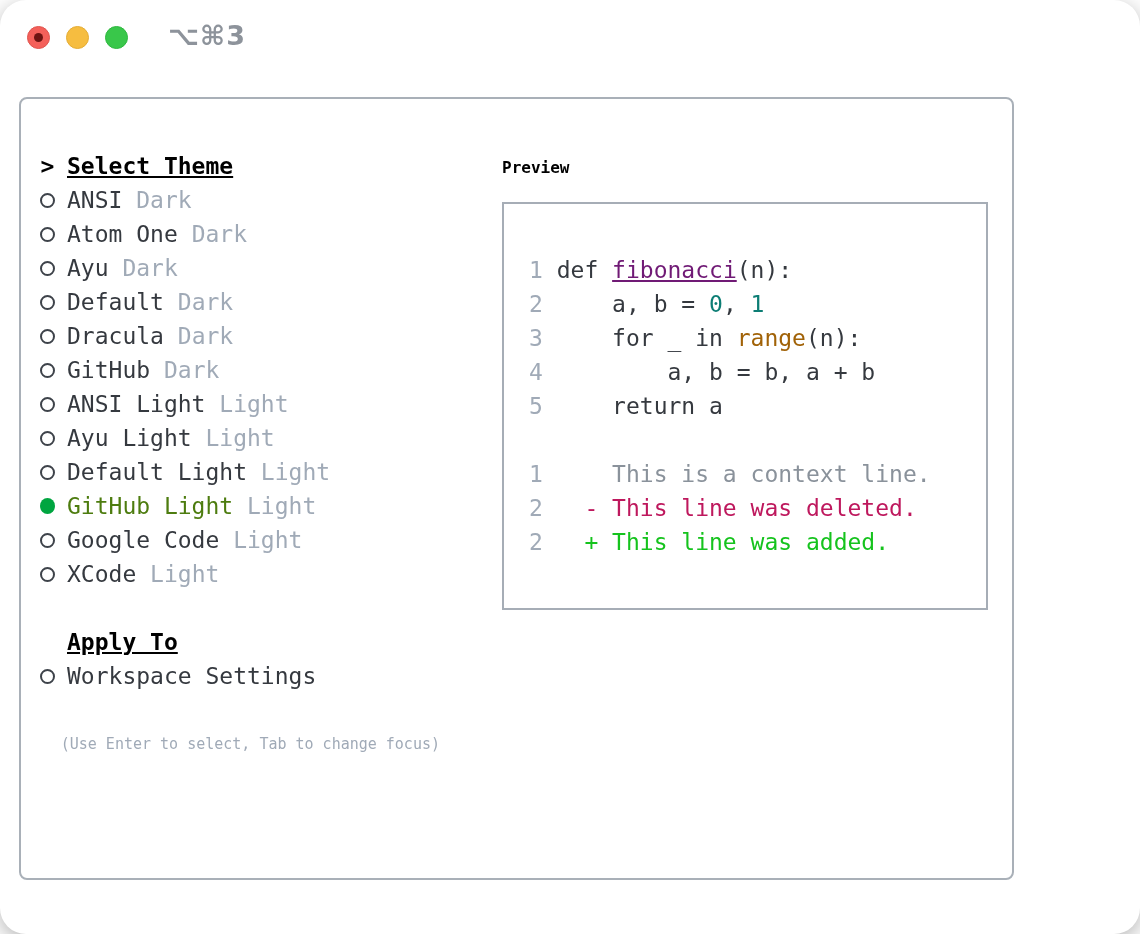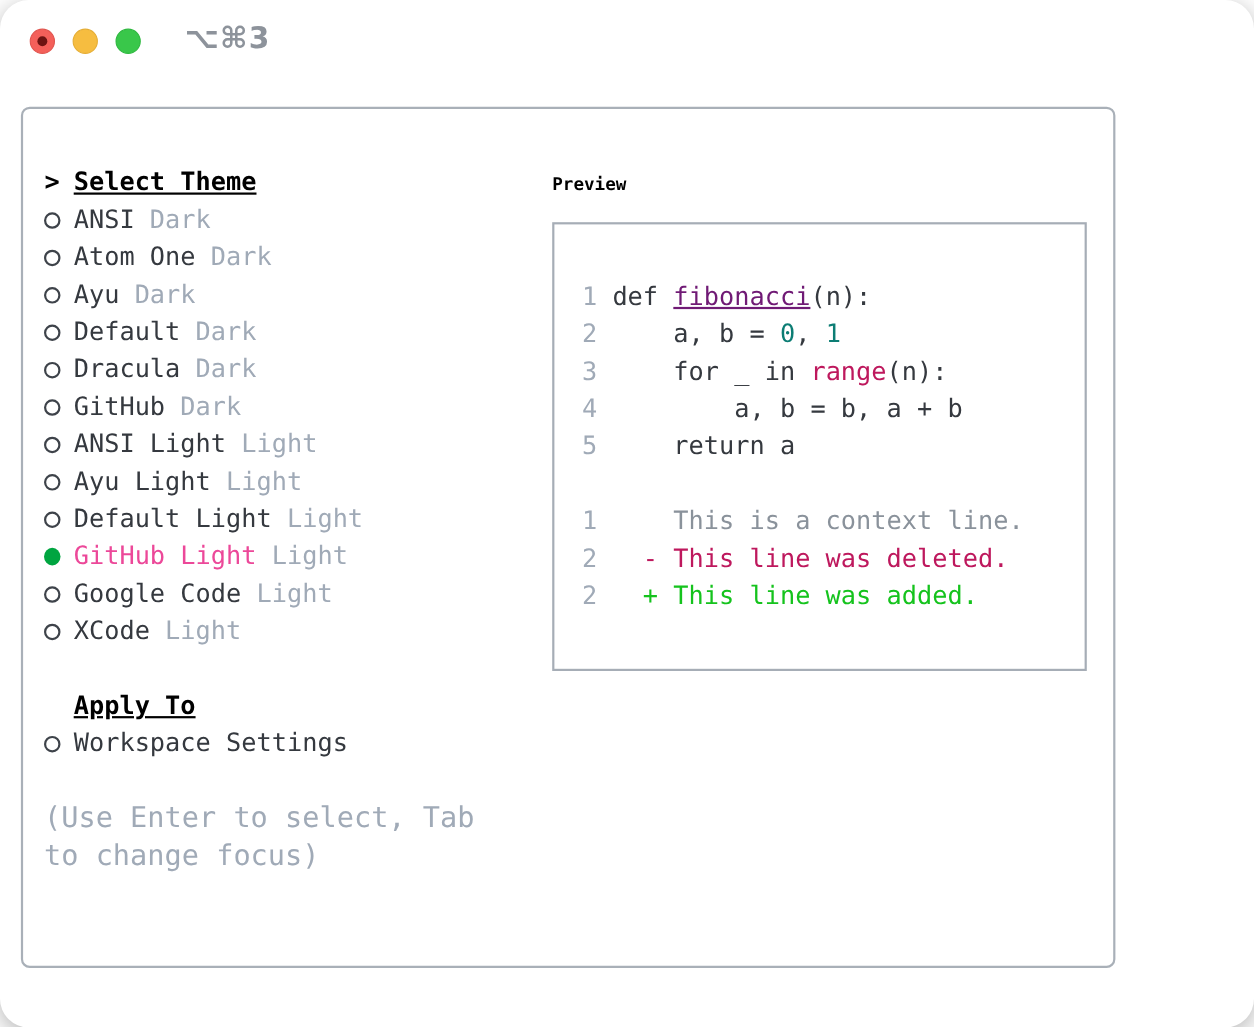--- a/index.html
+++ b/index.html
@@ -25,36 +25,36 @@
          box-sizing:border-box;}
   .leftcol{position:absolute;left:19px;top:50px;width:412px;}
   .row{height:34px;display:flex;align-items:center;white-space:pre;font-size:23px;color:#35393f;}
   .slot{width:15px;height:15px;margin-right:12px;flex:0 0 15px;display:flex;
         align-items:center;justify-content:center;}
   .ring{width:15px;height:15px;box-sizing:border-box;border:2px solid #3e434a;border-radius:50%;}
   .dot-sel{width:16px;height:16px;border-radius:50%;background:#00a540;}
   .cursor{font-weight:bold;color:#000;font-size:23px;line-height:15px;}
   .hdr{font-weight:bold;color:#000000;text-decoration:underline;}
   .tag{color:#a0aab7;margin-left:1ch;}
-  .sel-green{color:#ec4899;}
+  .sel-green{color:#4d7c0f;}
   .spacer{height:34px;}
-  .hint{margin-top:0;width:400px;font-size:26px;line-height:34px;color:#a0aab7;
-        white-space:pre-wrap;}
+  .hint{margin-top:0;width:400px;font-size:15px;line-height:34px;color:#a0aab7;
+        white-space:pre-wrap;text-align:right;}
   
   .preview-label{position:absolute;left:481px;top:51px;height:34px;display:flex;
         align-items:center;font-size:16px;font-weight:bold;color:#000;}
   .preview-box{position:absolute;left:481px;top:103px;width:486px;height:408px;
         border:2px solid #a6adb6;box-sizing:border-box;background:#fff;
         padding:49px 0 0 25px;overflow:hidden;}
   .code-line{height:34px;line-height:34px;font-size:23px;white-space:pre;}
   .ln{color:#a0aab7;}
   .tk-fg{color:#35393f;}
   .tk-func{color:#701a75;text-decoration:underline;}
   .tk-num{color:#0c7d74;}
-  .tk-builtin{color:#be185d;}
+  .tk-builtin{color:#a16207;}
   .tk-context{color:#8a929b;}
   .tk-del{color:#be185d;}
   .tk-add{color:#15c31d;}
 </style>
 </head>
 <body>
 
 <div class="window">
 
   <div class="titlebar">

